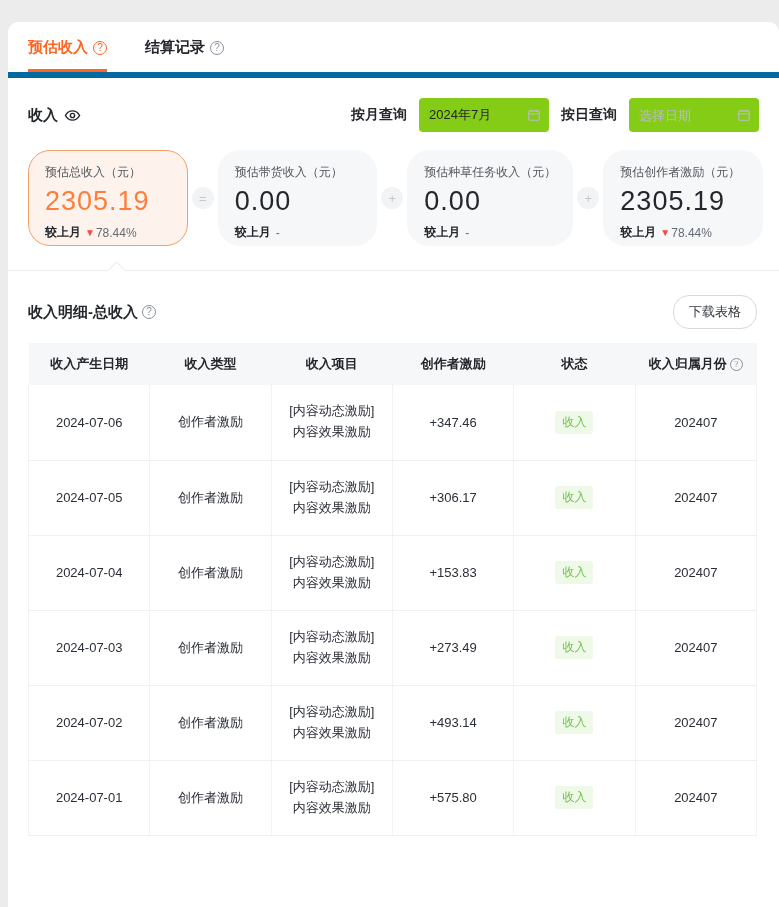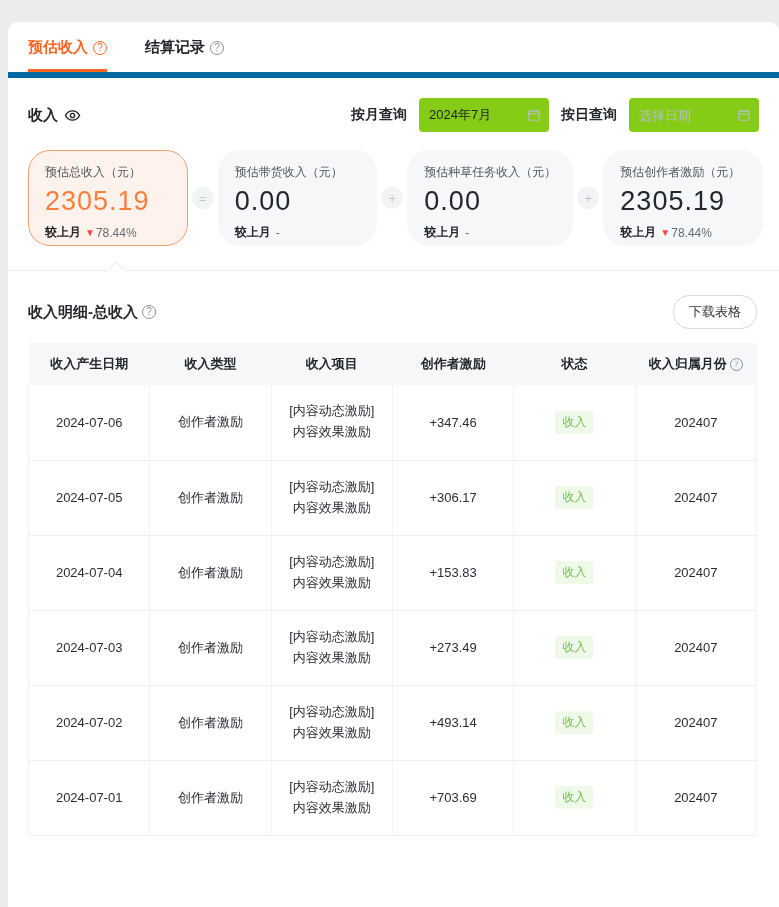--- a/index.html
+++ b/index.html
@@ -383,21 +383,21 @@
           <td><span class="status-badge">收入</span></td>
           <td>202407</td>
         </tr>
         <tr>
           <td>2024-07-01</td>
           <td>创作者激励</td>
           <td class="project-cell">
               <div>[内容动态激励]</div>
               <div>内容效果激励</div>
             </td>
-          <td>+703.69</td>
+          <td>+575.80</td>
           <td><span class="status-badge">收入</span></td>
           <td>202407</td>
         </tr>
       </tbody>
     </table>
   </div>
 
 </div>
 
 </body></html>

